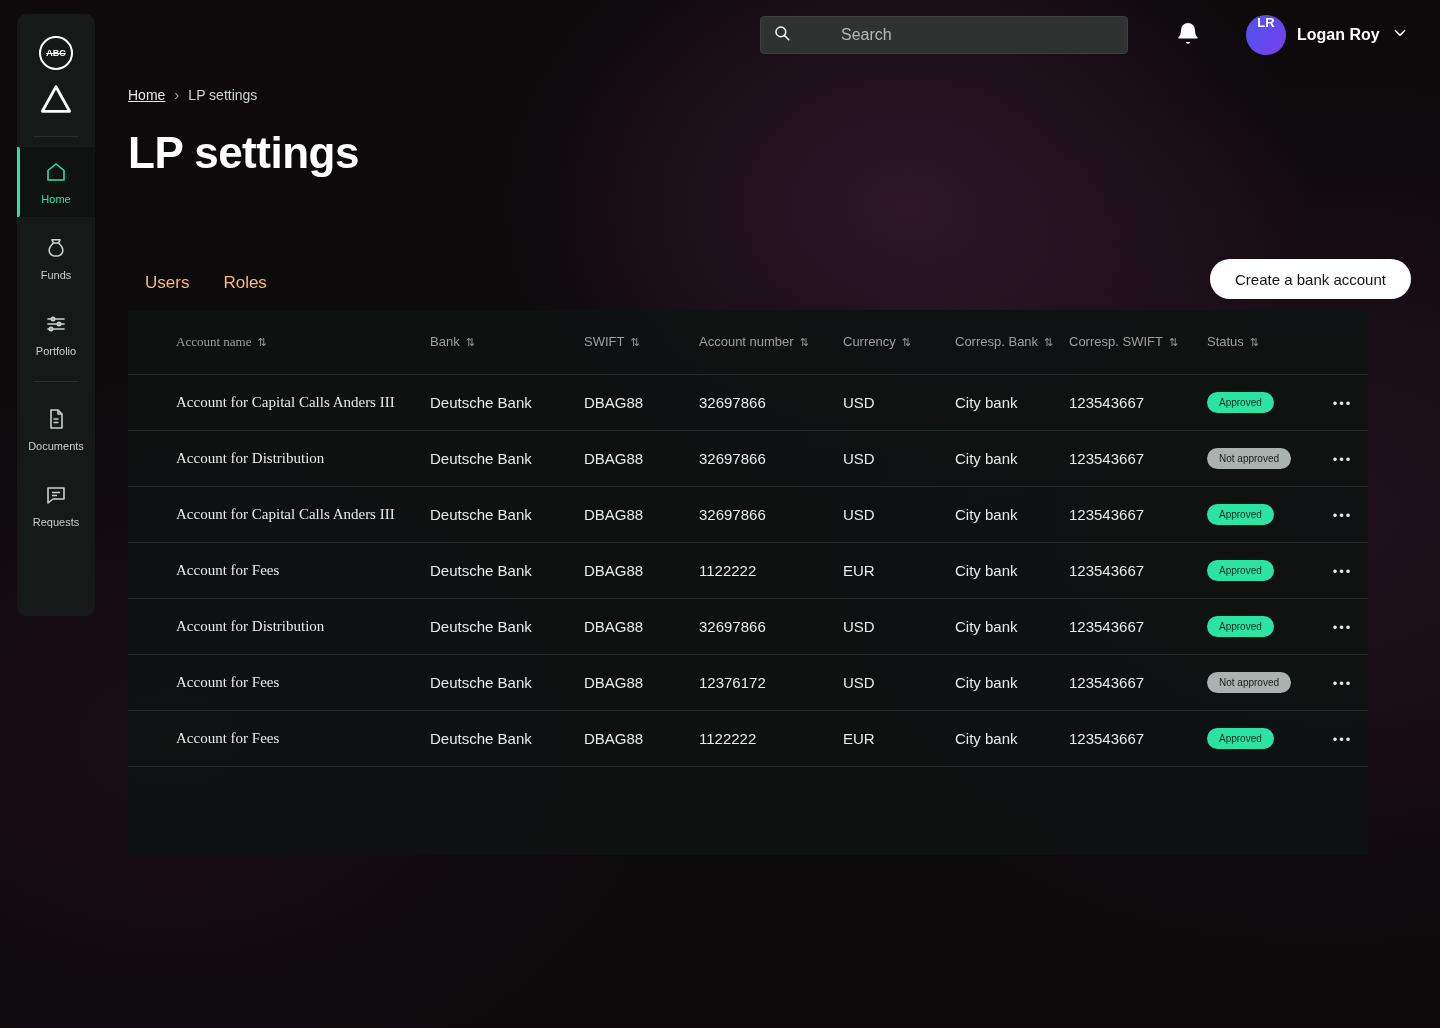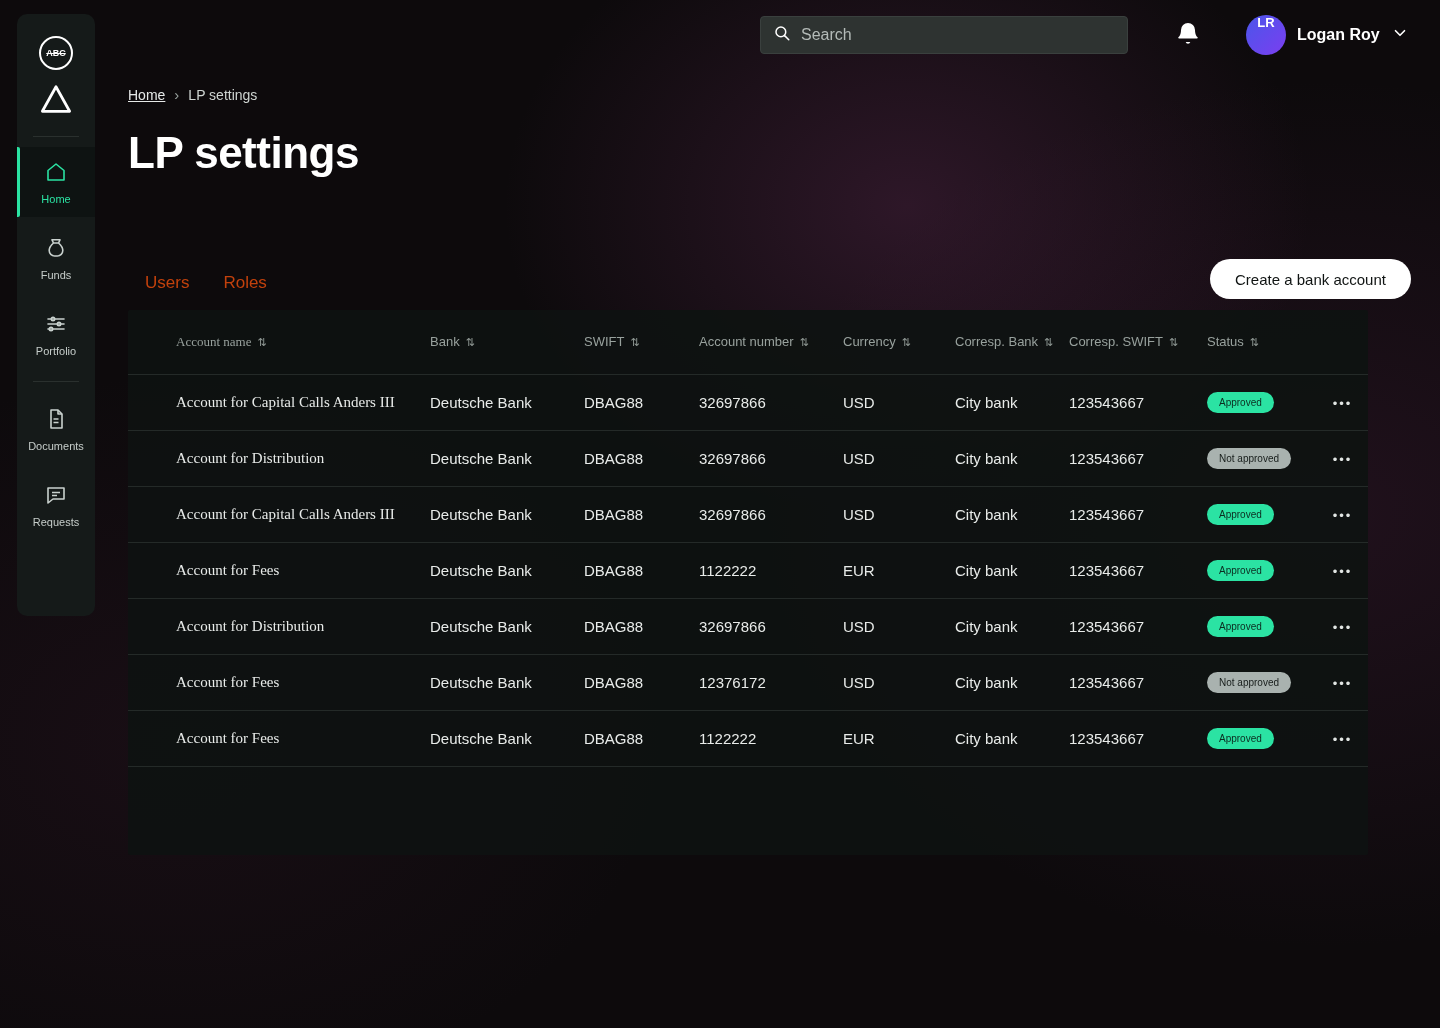--- a/index.html
+++ b/index.html
@@ -46,21 +46,21 @@
   .nav-item.active svg { stroke:var(--accent); }
 
   
   .search-box {
     position:absolute; left:760px; top:16px; width:368px; height:38px;
     background:#2e3331; border:1px solid #3a403e; border-radius:4px;
     display:flex; align-items:center; gap:10px; padding:0 12px;
   }
   .search-box input {
     flex:1; background:transparent; border:none; outline:none;
-    color:#ffffff; font-size:16px; font-family:"Liberation Sans", sans-serif;
+    color:#ffffff; font-size:16px; font-family:"Liberation Sans", sans-serif;margin-left:40px;
   }
   .search-box input::placeholder { color:#b4bbb8; }
   .bell-btn { position:absolute; left:1172px; top:19px; width:32px; height:32px;
     background:transparent; border:none; cursor:pointer; }
   .user-menu {
     position:absolute; left:1246px; top:15px; height:40px;
     display:flex; align-items:center; gap:11px; cursor:pointer;
   }
   .avatar {
     width:40px; height:40px; border-radius:50%;
@@ -73,21 +73,21 @@
   
   .breadcrumb { position:absolute; left:128px; top:86px; display:flex; align-items:center; gap:9px; font-size:14px; }
   .breadcrumb .crumb-link { color:#e6e9e8; text-decoration:underline; cursor:pointer; }
   .breadcrumb .sep { color:#9aa39f; font-size:15px; }
   .breadcrumb .crumb-current { color:#cfd5d2; }
   .page-title { position:absolute; left:128px; top:128px; font-size:44px; font-weight:700; color:#fff; letter-spacing:-.5px; }
 
   
   .tabs { position:absolute; left:128px; top:261px; display:flex; }
   .tab {
-    padding:12px 17px 17px; font-size:17px; color:#c2410c; cursor:pointer;
+    padding:12px 17px 17px; font-size:17px; color:#fdba74; cursor:pointer;
     border-bottom:3px solid transparent;
   }
   .tab.active { color:#fff; font-weight:700; border-bottom-color:var(--accent); }
   .create-btn {
     position:absolute; left:1210px; top:259px; height:40px; padding:0 25px;
     background:#fff; color:#101413; border:none; border-radius:22px;
     font-size:15px; font-weight:500; font-family:"Liberation Sans", sans-serif; cursor:pointer;
   }
 
   

